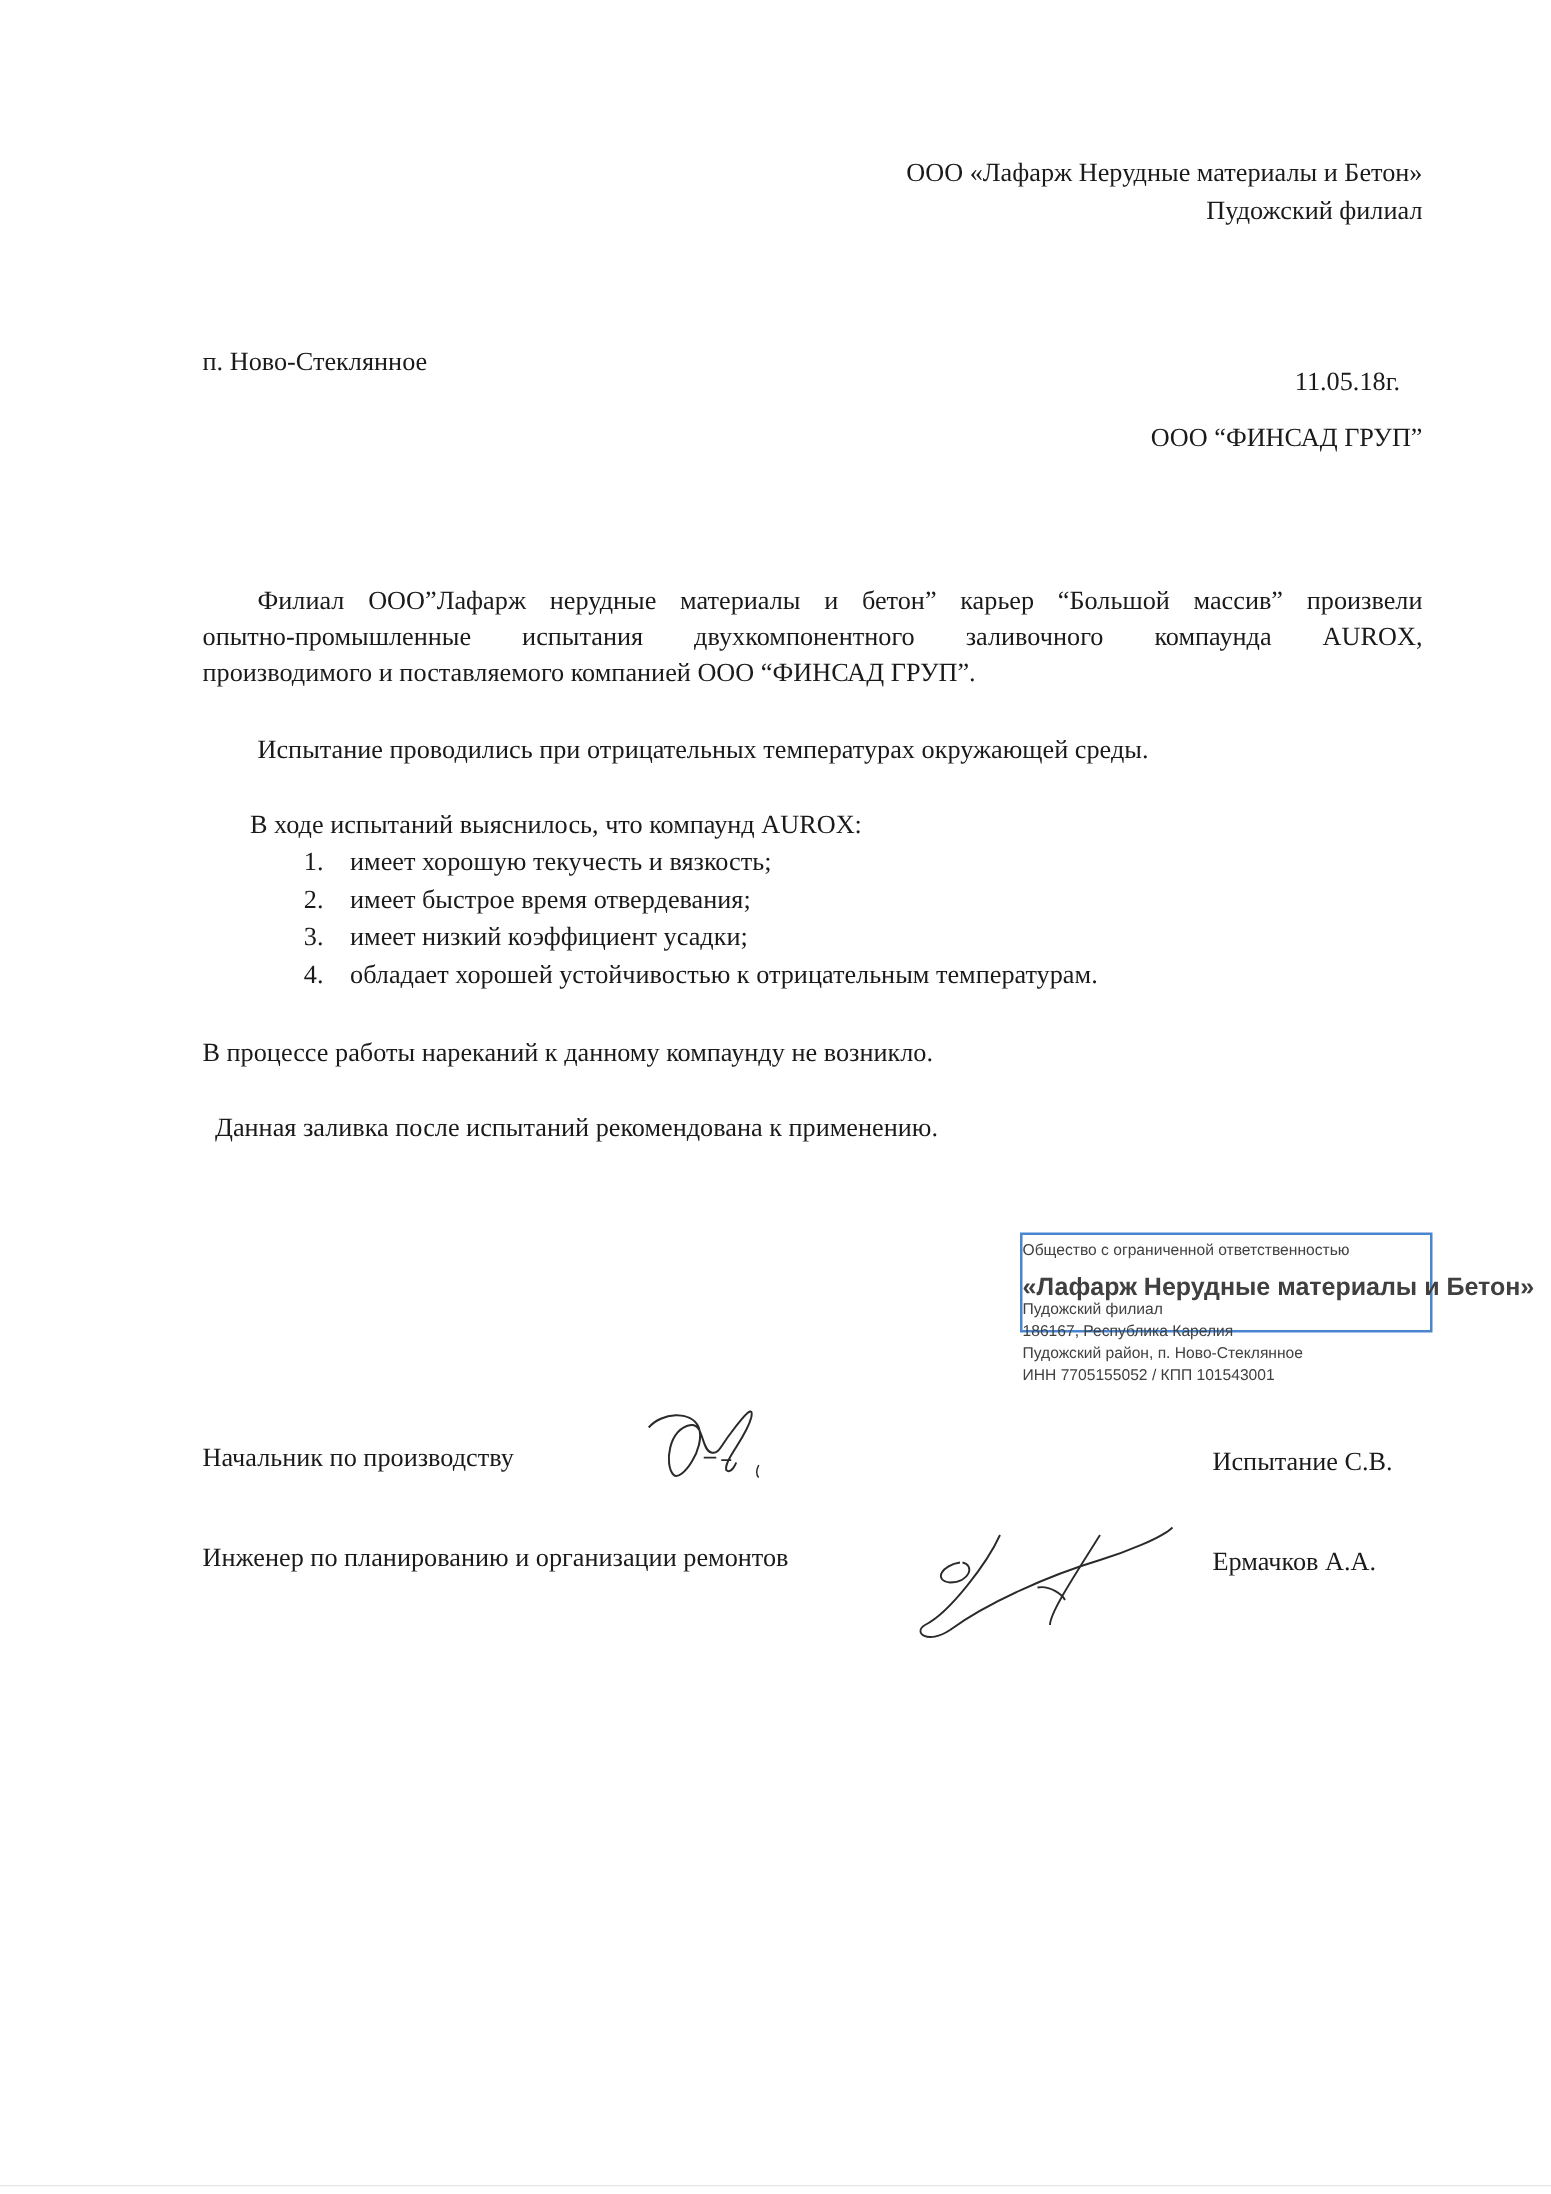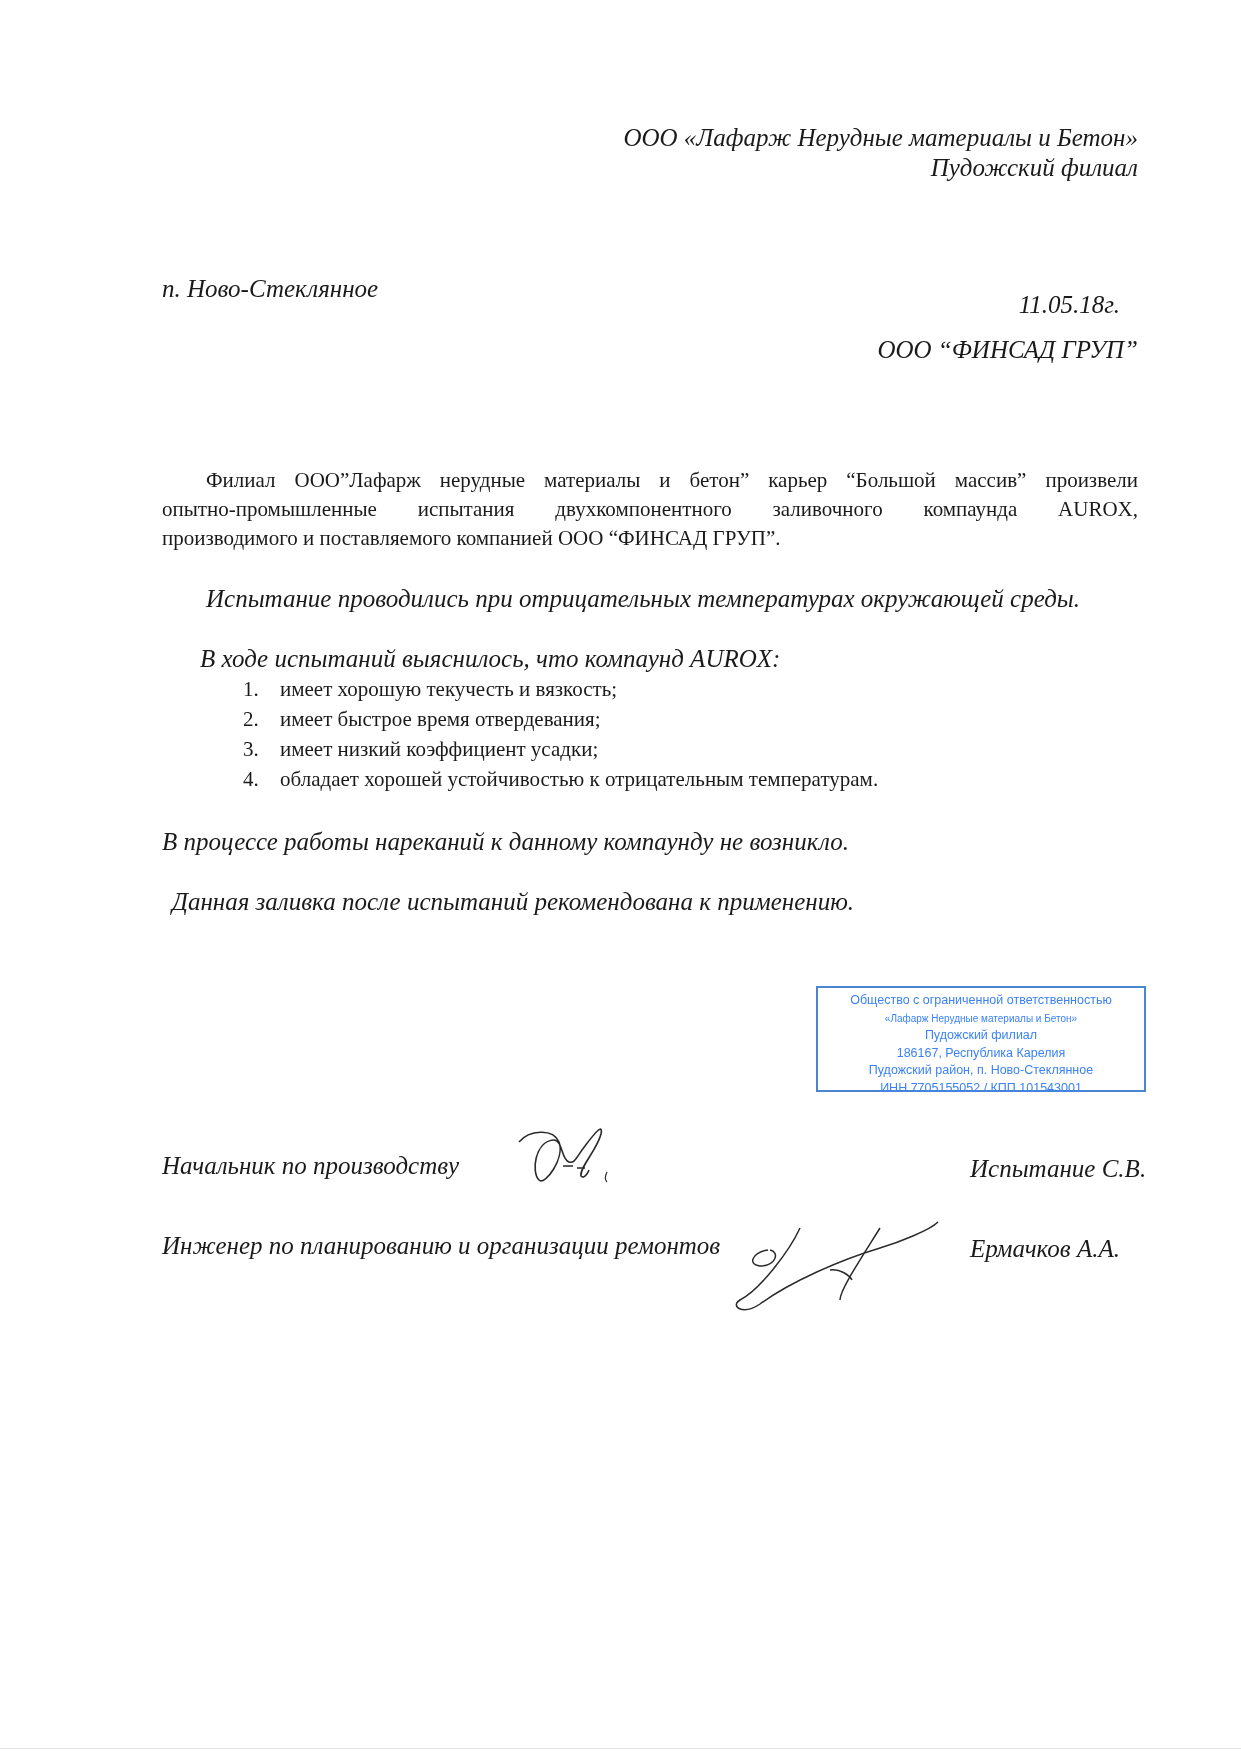--- a/index.html
+++ b/index.html
@@ -1,33 +1,33 @@
 <!DOCTYPE html>
 <html><head>
   <meta charset="utf-8">
   <style>
     html, body { margin: 0; padding: 0; background: #ffffff; }
     body { width: 1241px; height: 1755px; position: relative; overflow: hidden;
            font-family: "Liberation Serif", "DejaVu Serif", serif; color: #1a1a1a; }
     .abs { position: absolute; white-space: nowrap; }
-    .t { font-size: 25px; line-height: 26px; font-style: italic; }
+    .t { font-size: 21px; line-height: 26px; }
     .right { text-align: right; }
     .justify { text-align: justify; text-align-last: justify; }
     .para { position: absolute; left: 162px; width: 976px; font-size: 21px; line-height: 29px; }
     .para .line { display: block; }
     .para .last { text-align: center; text-align-last: left; }
     .list-item { position: absolute; font-size: 21px; line-height: 26px; white-space: nowrap; }
     .list-num { position: absolute; left: 243px; }
     .list-text { position: absolute; left: 280px; }
-    .stamp { position: absolute; left: 816px; top: 986px; width: 330px; height: 106px;
+    .stamp { position: absolute; left: 816px; top: 986px; width: 330px; height: 80px;
              border: 2px solid #4a86d0; box-sizing: border-box;
-             font-family: "Liberation Sans", "DejaVu Sans", sans-serif; color: #3b82f6;
-             text-align: center; padding-top: 4px; }
+             font-family: "Liberation Sans", "DejaVu Sans", sans-serif; color: #404040;
+             text-align: left; padding-top: 4px; }
     .stamp div { font-size: 12.5px; line-height: 17.5px; white-space: nowrap; }
-    .stamp .bold { font-weight: normal; font-size: 10px; }
+    .stamp .bold { font-weight: bold; font-size: 20px; margin-top: 12px; }
     .sig { position: absolute; }
     .scanline { position: absolute; left: 0; top: 1748px; width: 1241px; height: 1px; background: #e4e4e4; }
   </style>
 </head>
 <body>
 
 <div class="abs t right" style="right:103px; top:125px;">ООО «Лафарж Нерудные материалы и Бетон»</div>
 <div class="abs t right" style="right:103px; top:155px;">Пудожский филиал</div>
 
 <div class="abs t" style="left:162px; top:276px;">п. Ново-Стеклянное</div>

